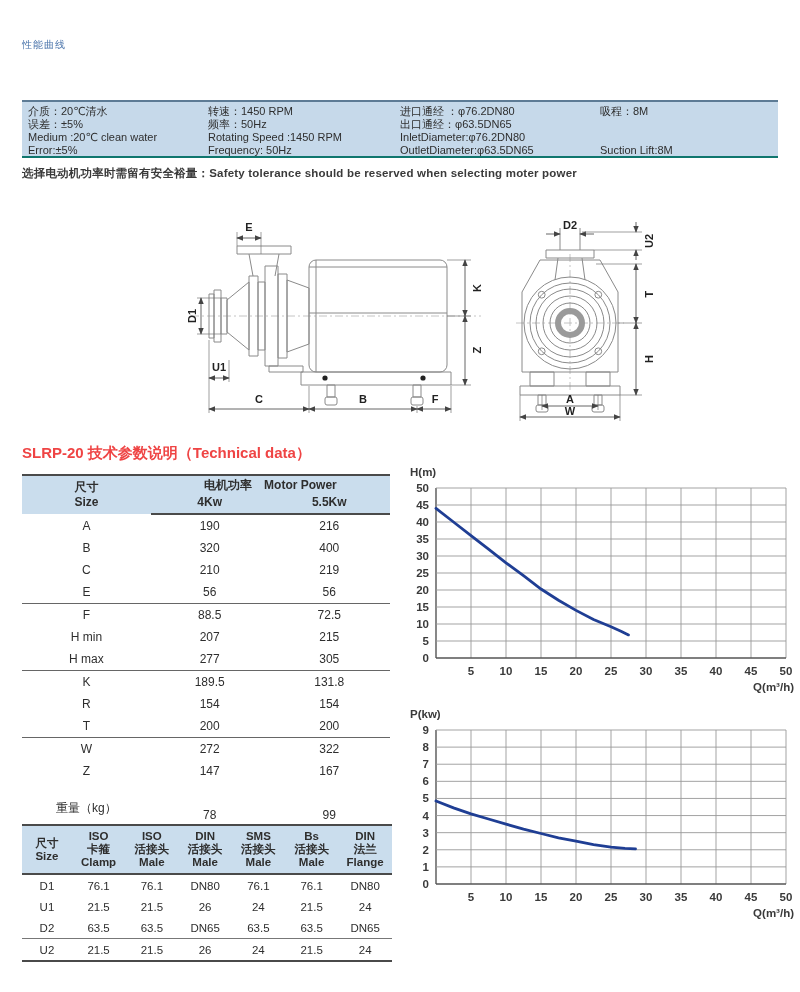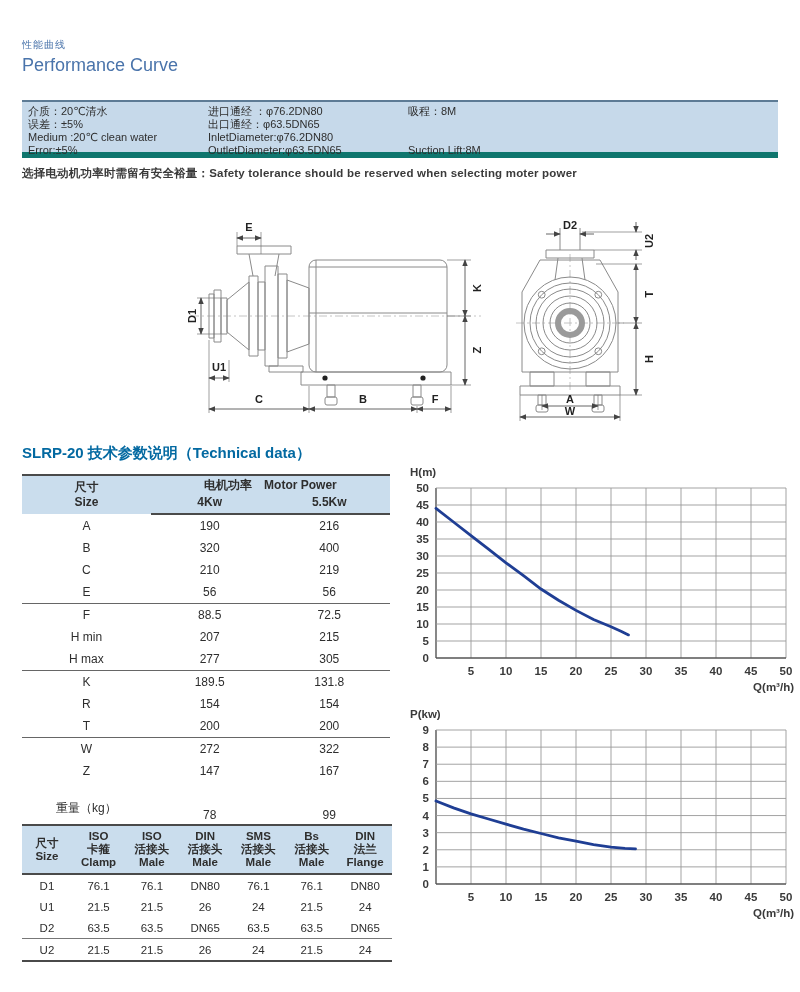--- a/index.html
+++ b/index.html
@@ -11,41 +11,41 @@
   .abs{position:absolute;}
 
   
   #titles{left:22px;top:38px;}
   .title-zh{font-size:10px;color:#4a74ab;font-weight:500;letter-spacing:1px;}
   .title-en{font-size:18px;color:#4a74ab;font-weight:500;margin-top:3px;}
 
   
   #infobox{
     left:22px;top:100px;width:756px;height:58px;
-    background:#c6d9ea;border-top:2px solid #5d7b95;border-bottom:6px solid #0f766e;
+    background:#c6d9ea;border-top:2px solid #5d7b95;border-bottom:2px solid #0f766e;
     display:flex;box-sizing:border-box;padding:3px 0 3px 6px;
   }
   .info-col{font-size:11px;line-height:13px;color:#2e2e2e;}
   .info-col .info-line{display:block;height:13px;white-space:nowrap;}
   .c1{width:180px;} .c2{width:192px;} .c3{width:200px;} .c4{width:170px;}
 
   
   #note{left:22px;top:166px;font-size:11.5px;font-weight:700;color:#3a3a3a;letter-spacing:0.2px;}
 
   
   svg{display:block;}
   svg line, svg path, svg rect, svg circle{vector-effect:non-scaling-stroke;}
   .draw .part{stroke:#8a8a8a;stroke-width:1;fill:none;}
   .draw .dim{stroke:#555;stroke-width:0.9;fill:none;}
   .draw .ext{stroke:#777;stroke-width:0.7;fill:none;}
   .draw .cl{stroke:#b5b5b5;stroke-width:0.8;stroke-dasharray:8 3 2 3;fill:none;}
   .draw text{font-family:"Liberation Sans",sans-serif;font-size:11px;font-weight:700;fill:#222;}
 
   
-  #section-title{left:22px;top:444px;font-size:15px;color:#0369a1;font-weight:600;}
+  #section-title{left:22px;top:444px;font-size:15px;color:#ef4444;font-weight:600;}
 
   
   table{border-collapse:collapse;table-layout:fixed;}
   #tech-table{left:22px;top:474px;}
   #tech-table table{width:368px;}
   #tech-table thead th{
     background:#cadded;font-size:12px;font-weight:700;color:#2e2e2e;
     padding:2px 0;border-top:2px solid #4a4a4a;
   }
   #tech-table thead tr.sub th{border-top:none;border-bottom:2px solid #4a4a4a;padding:0 0 4px 0;}
@@ -74,29 +74,34 @@
   #chart2{left:400px;top:702px;}
   .chart text{font-family:"Liberation Sans",sans-serif;}
   .chart .tick{font-size:11.5px;font-weight:700;fill:#3a3a3a;}
   .chart .axis-title{font-size:11.5px;font-weight:700;fill:#3a3a3a;}
 </style>
 </head>
 <body>
 
 <div class="abs" id="titles">
   <div class="title-zh">性能曲线</div>
-  <div class="title-en">Performance Curve</div>
 </div>
 
 <div class="abs" id="infobox">
   <div class="info-col c1">
     <span class="info-line">介质：20℃清水</span>
     <span class="info-line">误差：±5%</span>
     <span class="info-line">Medium :20℃ clean water</span>
     <span class="info-line">Error:±5%</span>
+  </div>
+  <div class="info-col c2">
+    <span class="info-line">转速：1450 RPM</span>
+    <span class="info-line">频率：50Hz</span>
+    <span class="info-line">Rotating Speed :1450 RPM</span>
+    <span class="info-line">Frequency: 50Hz</span>
   </div>
   <div class="info-col c3">
     <span class="info-line">进口通经 ：φ76.2DN80</span>
     <span class="info-line">出口通经：φ63.5DN65</span>
     <span class="info-line">InletDiameter:φ76.2DN80</span>
     <span class="info-line">OutletDiameter:φ63.5DN65</span>
   </div>
   <div class="info-col c4">
     <span class="info-line">吸程：8M</span>
     <span class="info-line"></span>

